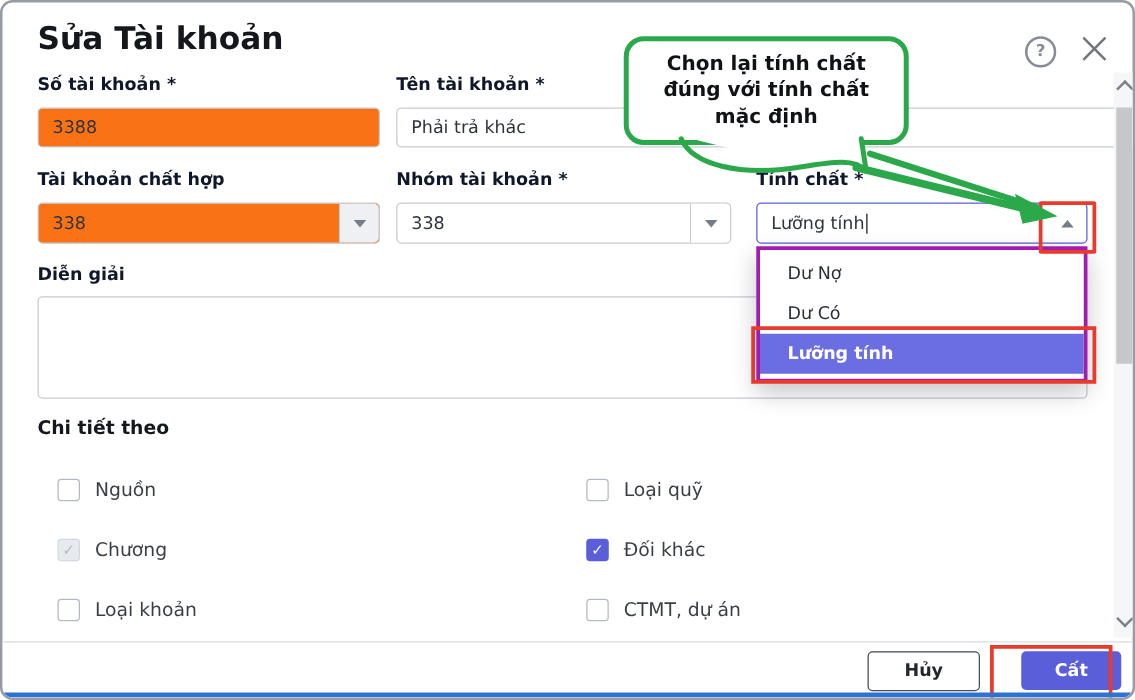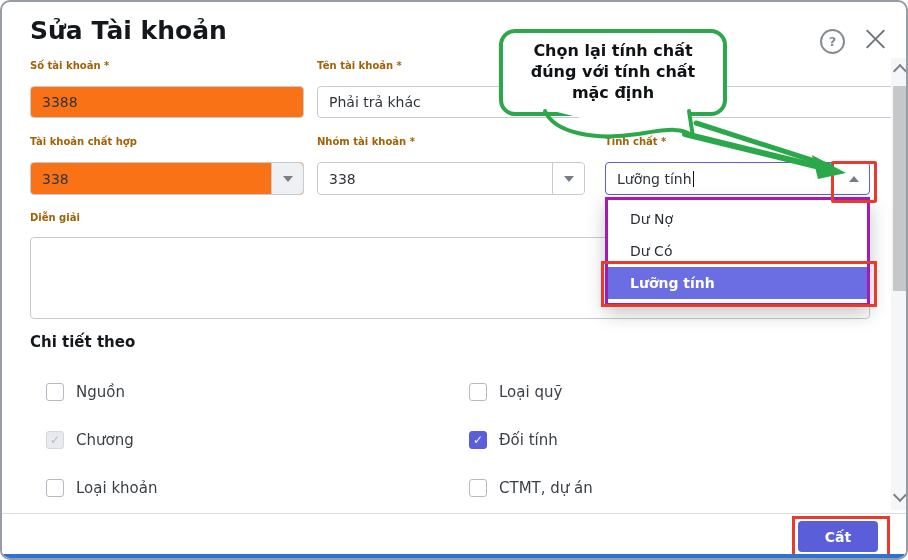--- a/index.html
+++ b/index.html
@@ -3,21 +3,21 @@
 <meta charset="utf-8">
 <style>
   html,body{margin:0;padding:0;background:#fff;}
   .dialog{
     position:relative;width:908px;height:560px;box-sizing:border-box;
     background:#fff;border:2px solid #969ca3;border-radius:10px;overflow:hidden;
     font-family:"DejaVu Sans","Liberation Sans",sans-serif;
   }
   .abs{position:absolute;}
   .title{left:28px;top:14px;font-size:25px;font-weight:bold;color:#14181d;}
-  .lbl{font-size:10px;font-weight:bold;color:#a16207;white-space:nowrap;}
+  .lbl{font-size:14px;font-weight:bold;color:#0f172a;white-space:nowrap;}
   .inp{box-sizing:border-box;border:1px solid #c6cad1;border-radius:4px;background:#fff;
        font-size:14px;color:#2f343b;display:flex;align-items:center;padding:0 11px;}
   .inp.disabled{background:#f97316;}
   .combo-btn{position:absolute;right:0;top:0;bottom:0;width:31px;display:flex;align-items:center;justify-content:center;}
   .combo-btn.sep{border-left:1px solid #c6cad1;background:#fff;border-radius:0 4px 4px 0;}
   .combo-btn.sep.disabled{background:#eef0f3;}
   .caret-down{width:0;height:0;border-left:5px solid transparent;border-right:5px solid transparent;border-top:6px solid #767d86;}
   .caret-up{width:0;height:0;border-left:5px solid transparent;border-right:5px solid transparent;border-bottom:6px solid #767d86;}
   .cursor{display:inline-block;width:1.5px;height:16px;background:#14181d;margin-left:1px;}
   .textarea{box-sizing:border-box;border:1px solid #c6cad1;border-radius:4px;background:#fff;}
@@ -38,21 +38,21 @@
   .arrow-svg{left:440px;top:18px;z-index:61;pointer-events:none;}
   .help-circle{left:818px;top:27px;width:21px;height:21px;border:2px solid #868c94;border-radius:50%;
                display:flex;align-items:center;justify-content:center;font-size:13px;font-weight:bold;color:#868c94;}
   .close-x{left:858px;top:22px;width:30px;height:30px;}
   .close-x .l1,.close-x .l2{position:absolute;left:3px;top:14px;width:25px;height:2px;background:#6f757d;}
   .close-x .l1{transform:rotate(45deg);} .close-x .l2{transform:rotate(-45deg);}
   .footer{left:0;right:0;top:511px;height:45px;background:#fff;border-top:1px solid #d9dce1;z-index:50;}
   .blue-strip{left:0;right:0;bottom:0;height:4px;background:#2e72d4;z-index:52;}
   .btn{box-sizing:border-box;border-radius:4px;font-size:14px;font-weight:bold;display:flex;align-items:center;justify-content:center;cursor:pointer;}
   .btn-cancel{border:1px solid #434a52;background:#fff;color:#23272d;}
-  .btn-save{background:#5a5ed8;color:#fff;border:none;}
+  .btn-save{background:#5a5ed8;color:#fff;border:none;margin-left:19px;}
   .sb{left:889px;top:56px;width:17px;height:452px;background:#f5f6f7;z-index:30;}
   .sb-thumb{position:absolute;left:2px;top:28px;width:13px;height:205px;background:#c5c7c9;}
   .chev{position:absolute;left:4px;width:8px;height:8px;border-right:2px solid #7c8187;border-bottom:2px solid #7c8187;}
   .chev.up{top:8px;transform:rotate(-135deg);}
   .chev.down{bottom:10px;transform:rotate(45deg);}
 </style>
 </head>
 <body>
 
 <div class="dialog">
@@ -124,21 +124,21 @@
   <div class="abs check-item" style="left:453px;top:381px;">
     <div class="cb">✓</div>
     <div class="cb-label">Loại quỹ</div>
   </div>
   <div class="abs check-item" style="left:30px;top:429px;">
     <div class="cb checked disabled">✓</div>
     <div class="cb-label">Chương</div>
   </div>
   <div class="abs check-item" style="left:453px;top:429px;">
     <div class="cb checked">✓</div>
-    <div class="cb-label">Đối tính</div>
+    <div class="cb-label">Đối khác</div>
   </div>
   <div class="abs check-item" style="left:30px;top:477px;">
     <div class="cb">✓</div>
     <div class="cb-label">Loại khoản</div>
   </div>
   <div class="abs check-item" style="left:453px;top:477px;">
     <div class="cb">✓</div>
     <div class="cb-label">CTMT, dự án</div>
   </div>
 
@@ -151,20 +151,21 @@
   <svg class="abs arrow-svg" width="460" height="185" viewBox="0 0 460 185">
     <polygon points="103,89 247,89 249,112 196,112" fill="#ffffff"></polygon>
     <path d="M 103 91 C 112 112 150 121 196 114 C 222 110 242 106 251 117" fill="none" stroke="#2ba84a" stroke-width="4" stroke-linecap="round"></path>
     <path d="M 247 91 L 251 117" fill="none" stroke="#2ba84a" stroke-width="4" stroke-linecap="round"></path>
     <path d="M 243 114 L 386 149" fill="none" stroke="#2ba84a" stroke-width="6" stroke-linecap="round"></path>
     <path d="M 254 103 L 388 146" fill="none" stroke="#2ba84a" stroke-width="5" stroke-linecap="round"></path>
     <polygon points="404,153 370,135 376,159" fill="#2ba84a"></polygon>
   </svg>
 
   <div class="abs footer">
+    <div class="btn btn-cancel" style="position:absolute;left:692px;top:7px;width:90px;height:32px;">Hủy</div>
     <div class="btn btn-save" style="position:absolute;left:796px;top:7px;width:80px;height:31px;">Cất</div>
     <div class="red-box" style="position:absolute;left:790px;top:2px;width:92px;height:41px;"></div>
   </div>
   <div class="abs blue-strip"></div>
 
   <div class="abs sb">
     <div class="chev up"></div>
     <div class="sb-thumb"></div>
     <div class="chev down"></div>
   </div>

